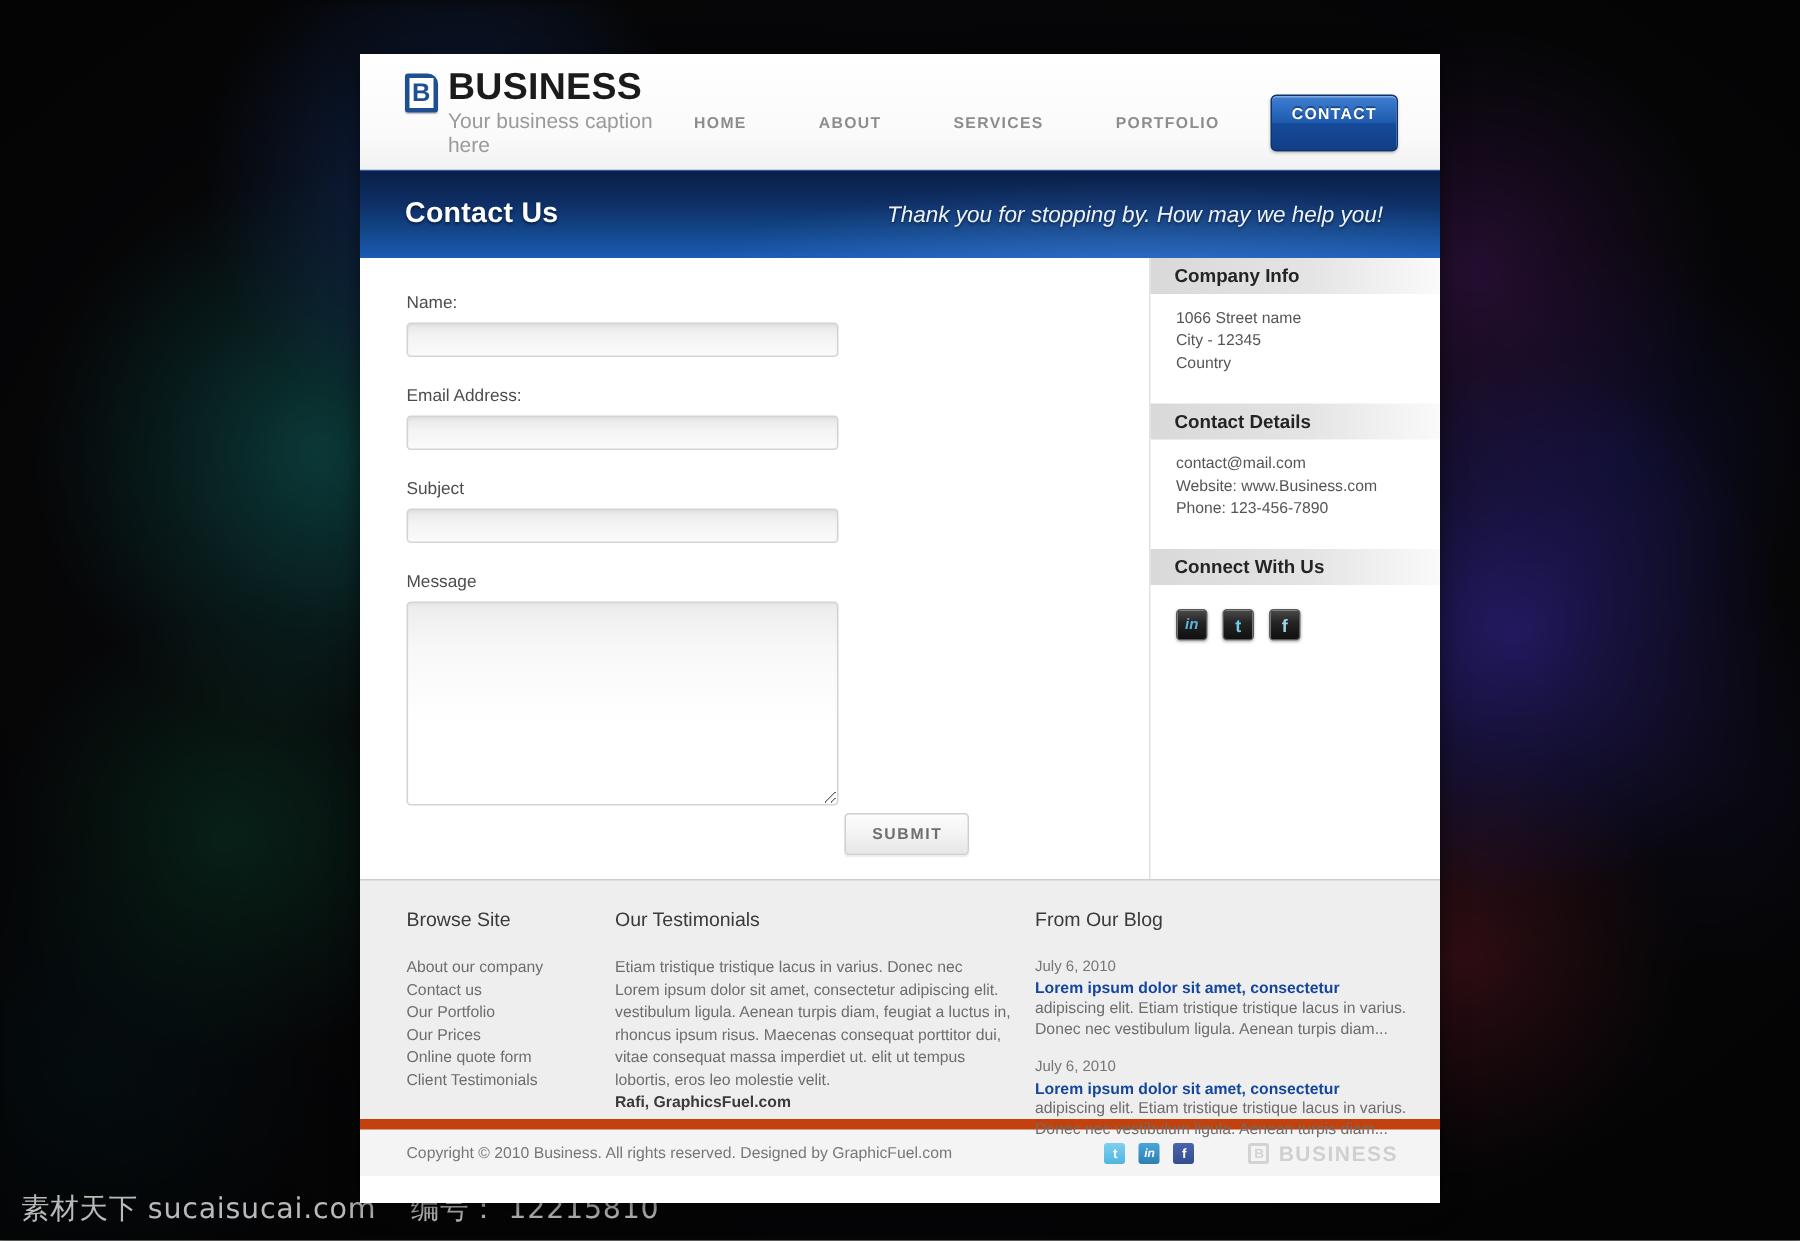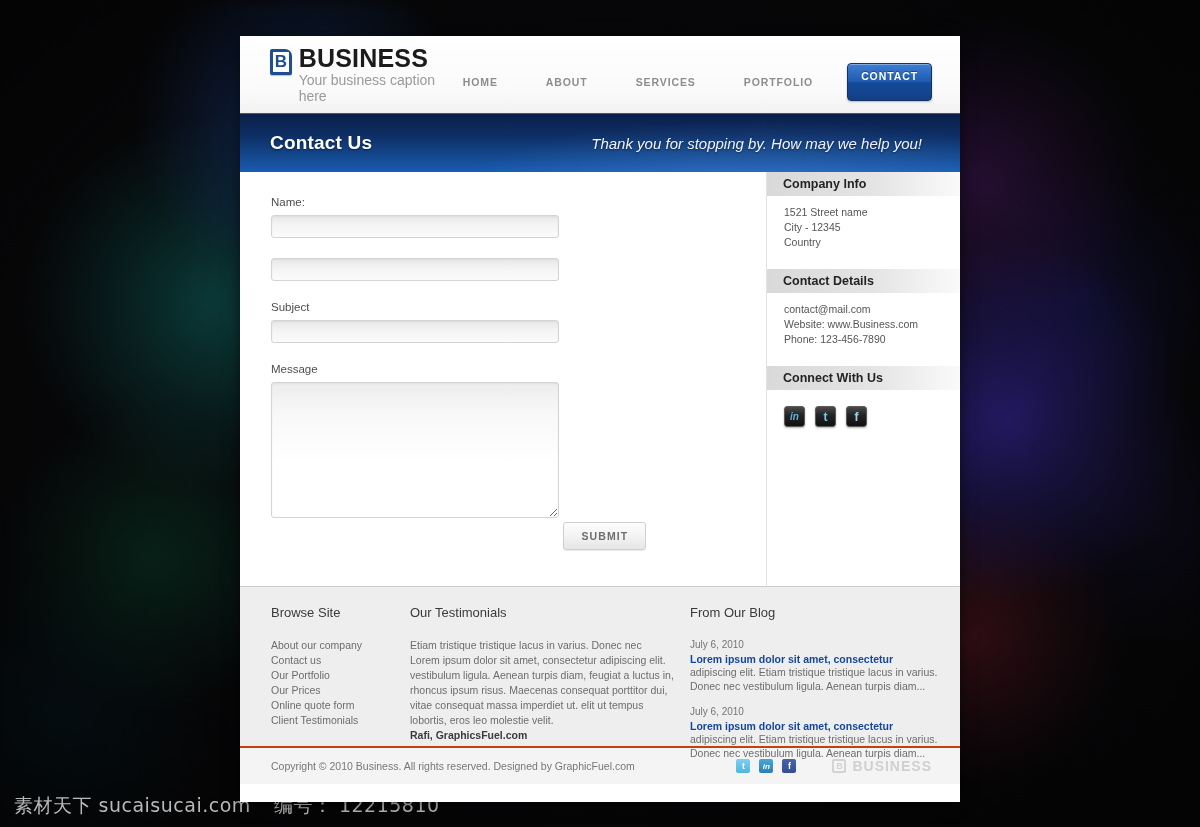--- a/index.html
+++ b/index.html
@@ -210,21 +210,21 @@
   #fcol3 { flex: 1; padding-left: 0; padding-right: 20px; }
   .blog-item { margin-bottom: 12px; }
   .blog-date { font-size: 10px; color: #757575; line-height: 14px; }
   .blog-title {
     font-size: 10.5px; color: #14479c; font-weight: bold; line-height: 14px; cursor: pointer;
   }
   .blog-excerpt { font-size: 10.5px; color: #6d6d6d; line-height: 13.5px; }
 
   
   #copybar {
-    background: #f4f4f4; border-top: 2px solid #c2410c;
+    background: #f4f4f4; border-top: 7px solid #c2410c;
     height: 38px; display: flex; align-items: center;
     padding: 0 28px 0 31px;
   }
   #copytext { font-size: 10.5px; color: #777; }
   #copyright-right { margin-left: auto; display: flex; align-items: center; gap: 14px; }
   #copy-social { display: flex; gap: 9px; }
   .mini-icon {
     width: 14px; height: 14px; border-radius: 2px;
     display: flex; align-items: center; justify-content: center;
     color: #fff; font-size: 9px; font-weight: bold; cursor: pointer;
@@ -279,36 +279,37 @@
     <div class="bn-title">Contact Us</div>
     <div class="bn-tag">Thank you for stopping by. How may we help you!</div>
   </div>
 
   <div id="content">
 
     <div id="form-col">
       <div class="f-label">Name:</div>
       <input class="f-input" type="text" value="" style="">
 
+      <div class="f-label">Email Address:</div>
       <input class="f-input" type="text" value="" style="">
 
       <div class="f-label">Subject</div>
       <input class="f-input" type="text" value="" style="">
 
       <div class="f-label">Message</div>
       <textarea class="f-textarea" style=""></textarea>
 
       <div id="submit-btn">SUBMIT</div>
     </div>
 
     <div id="side-col">
 
       <div class="side-head">Company Info</div>
       <div class="side-block">
-        <div class="side-line">1521 Street name</div>
+        <div class="side-line">1066 Street name</div>
         <div class="side-line">City - 12345</div>
         <div class="side-line">Country</div>
       </div>
 
       <div class="side-head">Contact Details</div>
       <div class="side-block">
         <div class="side-line">contact@mail.com</div>
         <div class="side-line">Website: www.Business.com</div>
         <div class="side-line">Phone: 123-456-7890</div>
       </div>

